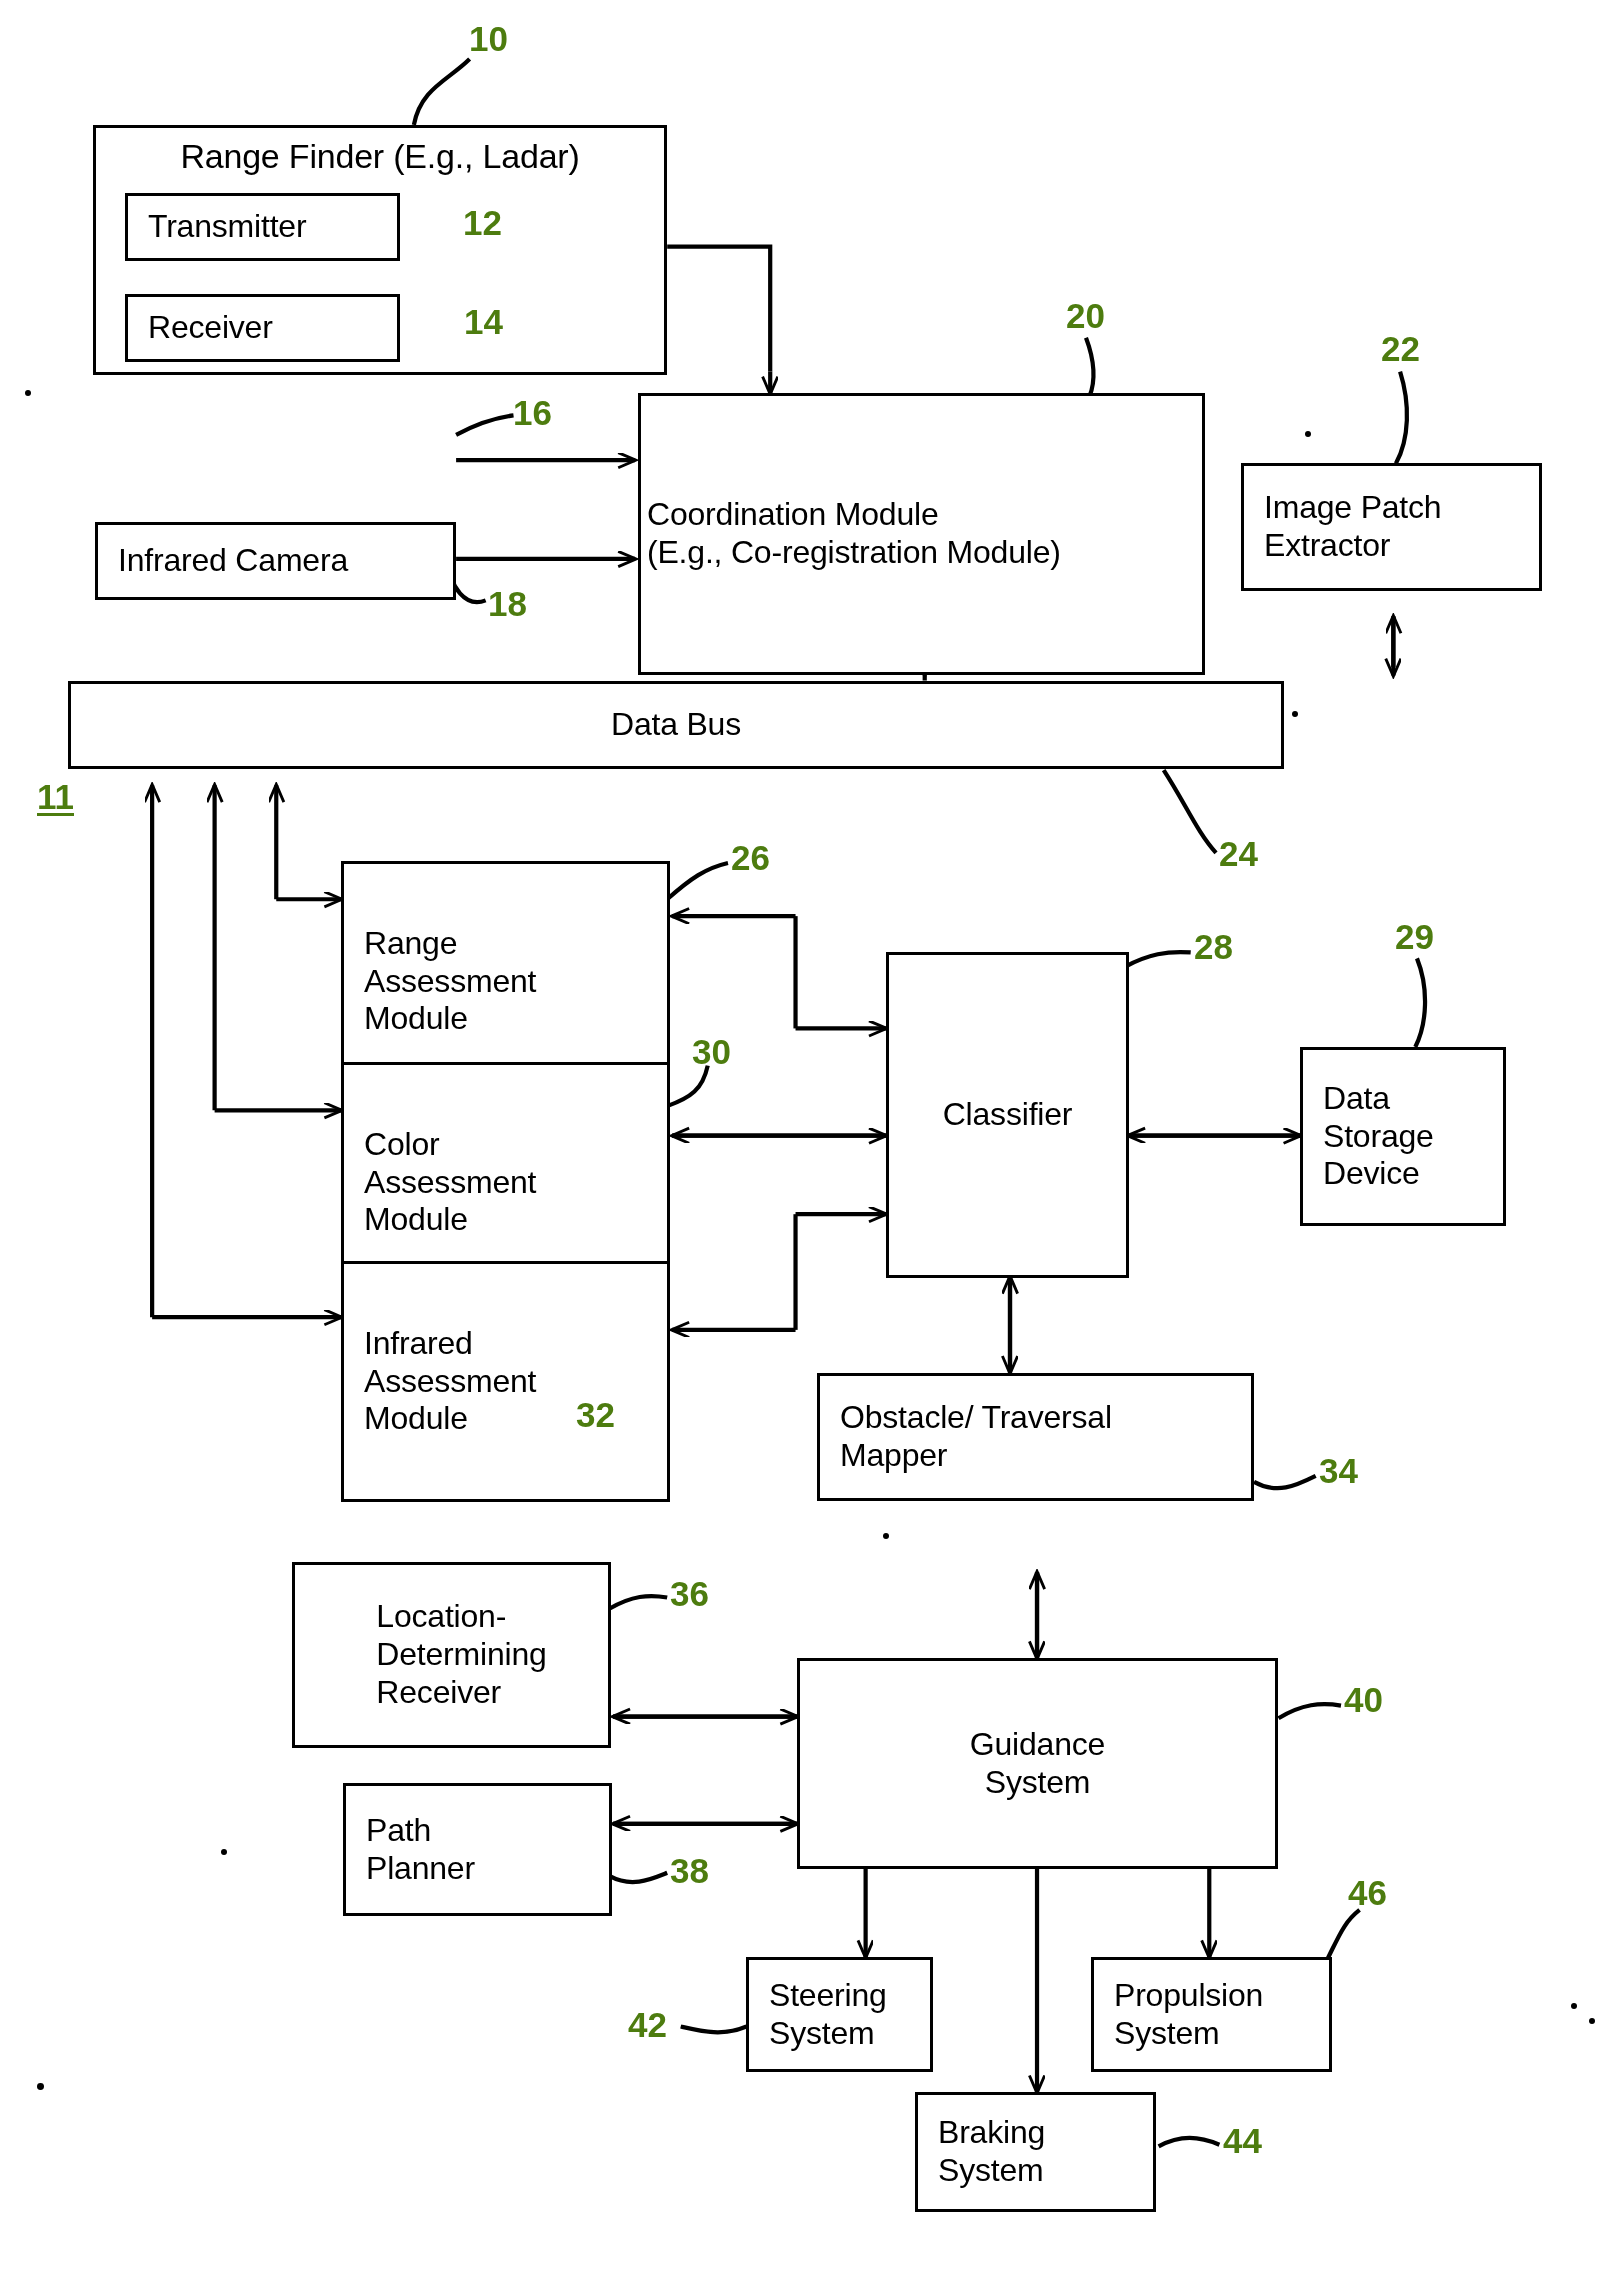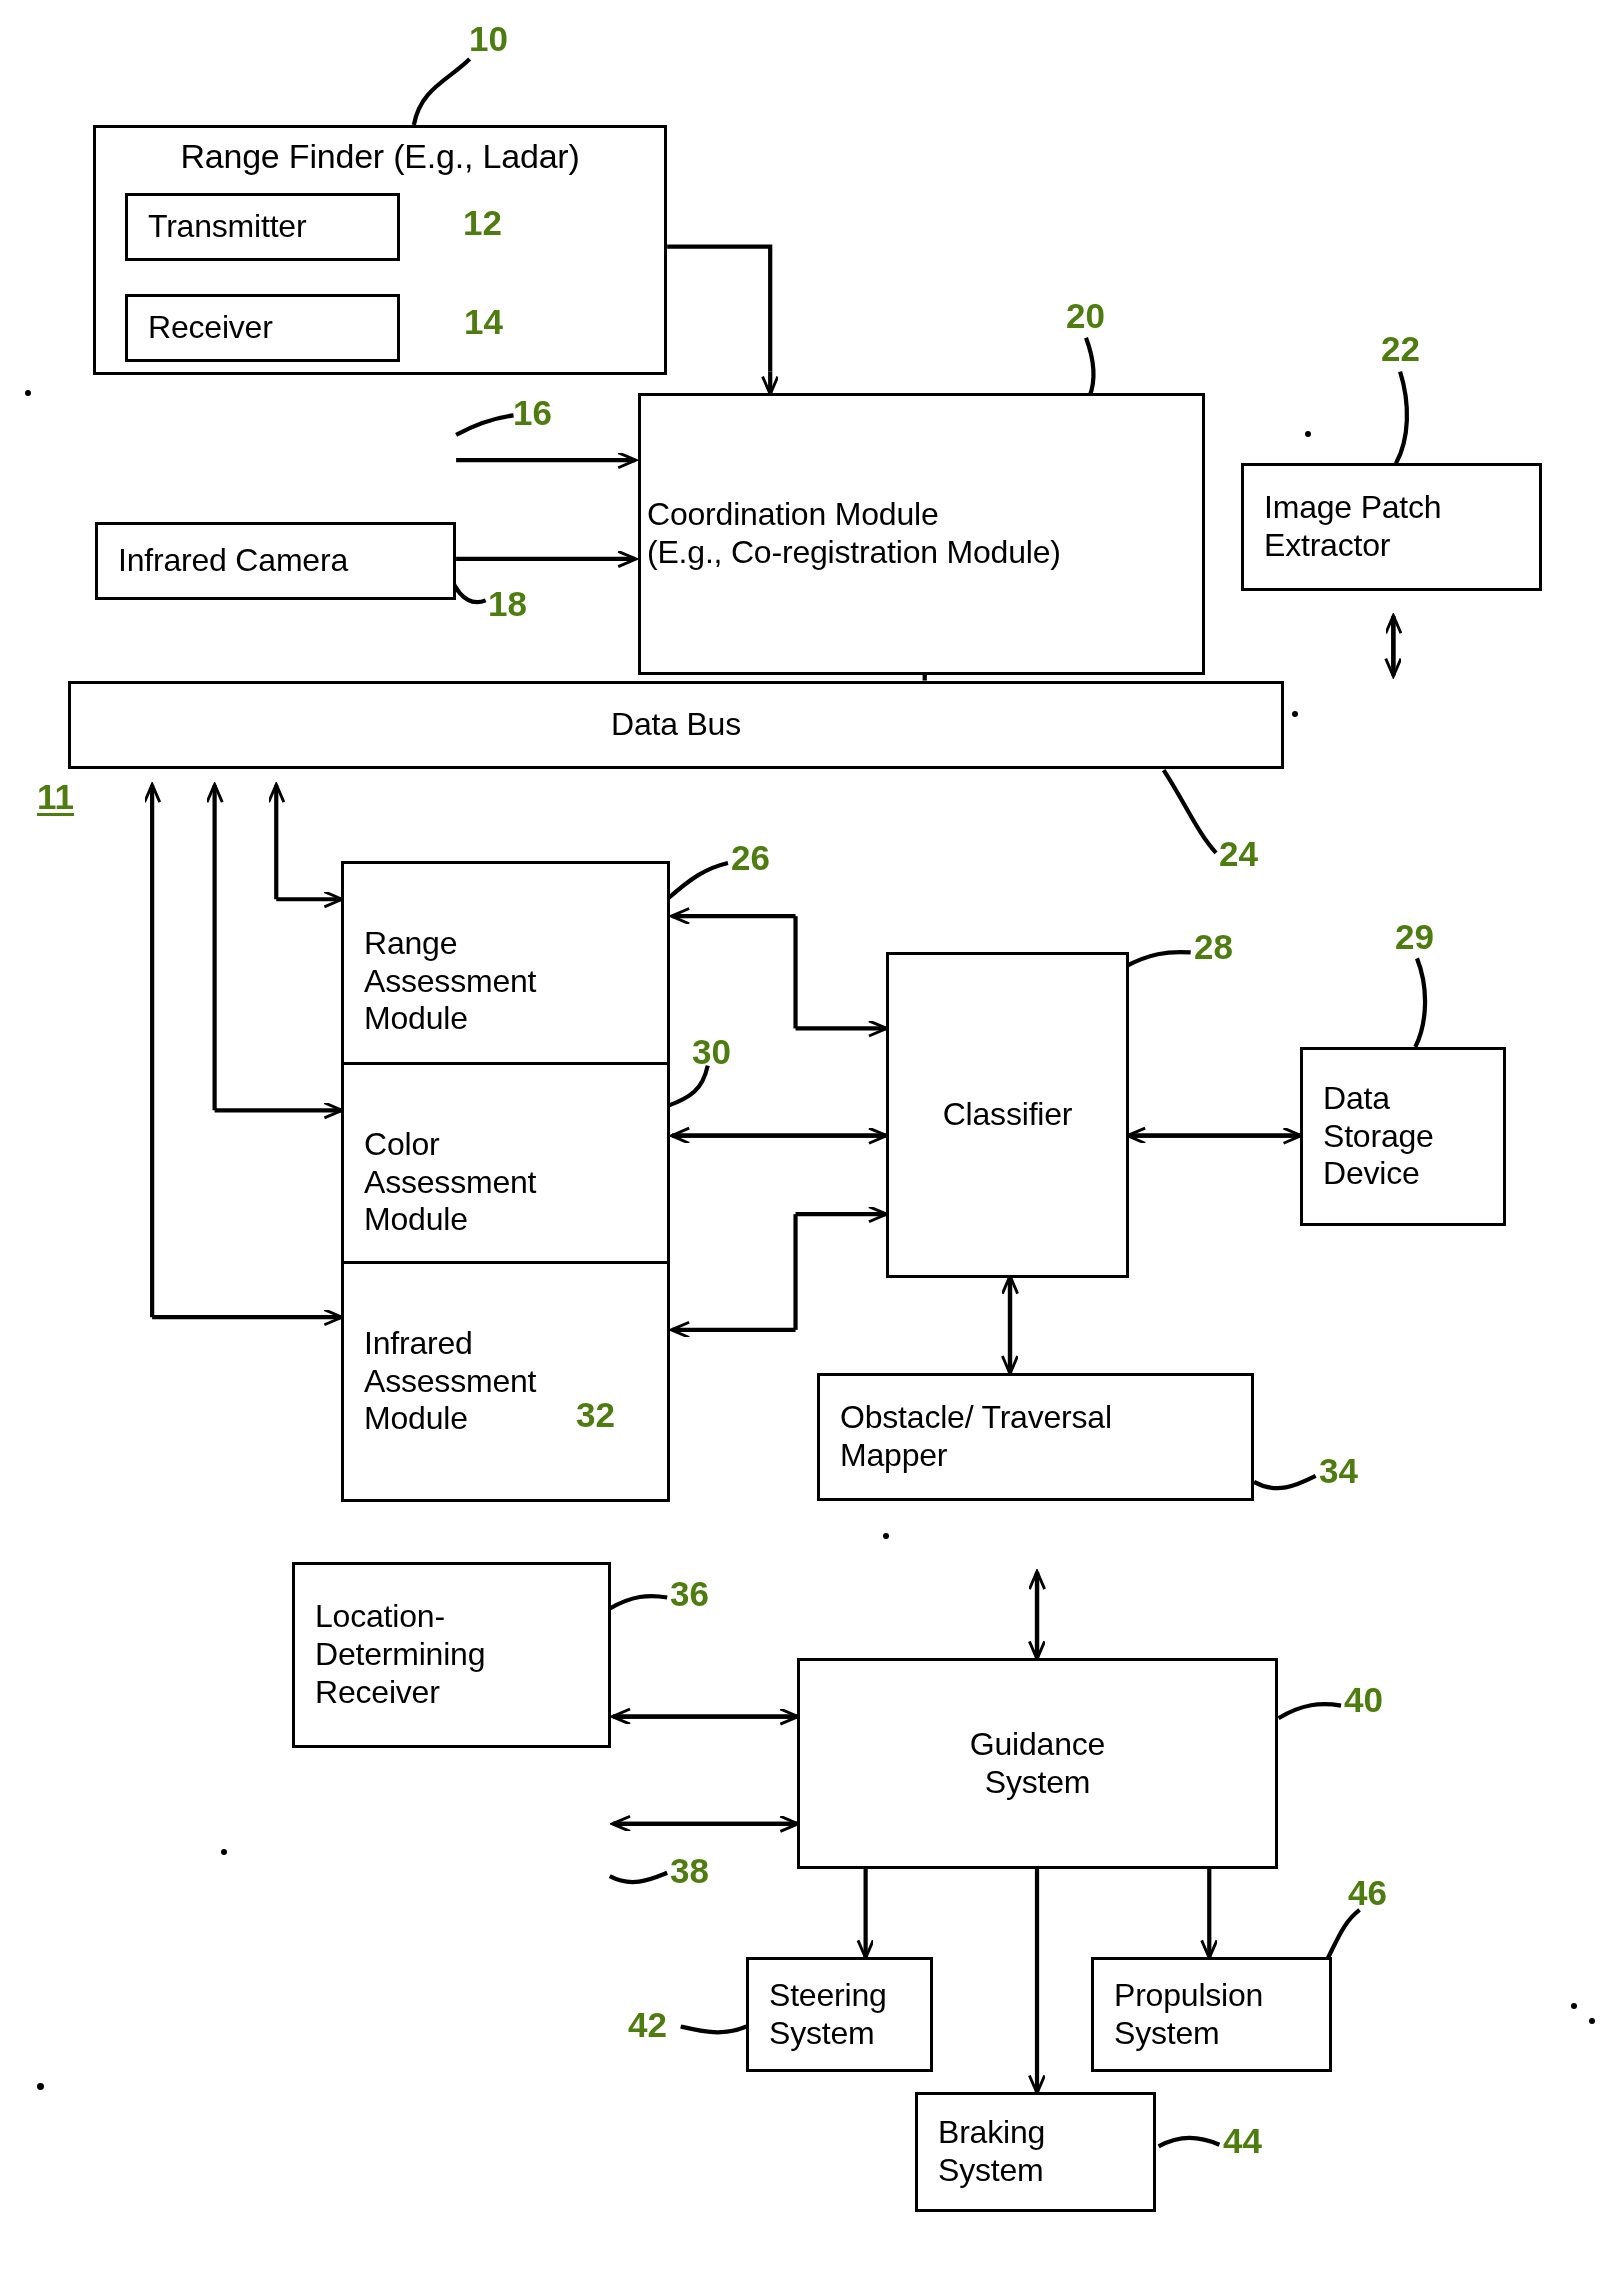--- a/index.html
+++ b/index.html
@@ -215,26 +215,30 @@
     <span class="txt">Data
 Storage
 Device</span>
   </div>
 
   <div class="blk lft" style="left:817px;top:1373px;width:437px;height:128px;">
     <span class="txt">Obstacle/ Traversal
 Mapper</span>
   </div>
 
-  <div class="blk lft" style="left:292px;top:1562px;width:319px;height:186px;">
+  <div class="blk lft" style="left:292px;top:1562px;width:319px;height:186px;justify-content:center;">
     <span class="txt">Location-
 Determining
 Receiver</span>
   </div>
 
+  <div class="blk lft" style="left:343px;top:1783px;width:269px;height:133px;">
+    <span class="txt">Path
+Planner</span>
+  </div>
 
   <div class="blk ctr" style="left:797px;top:1658px;width:481px;height:211px;">
     <span class="txt">Guidance
 System</span>
   </div>
 
   <div class="blk lft" style="left:746px;top:1957px;width:187px;height:115px;">
     <span class="txt">Steering
 System</span>
   </div>

